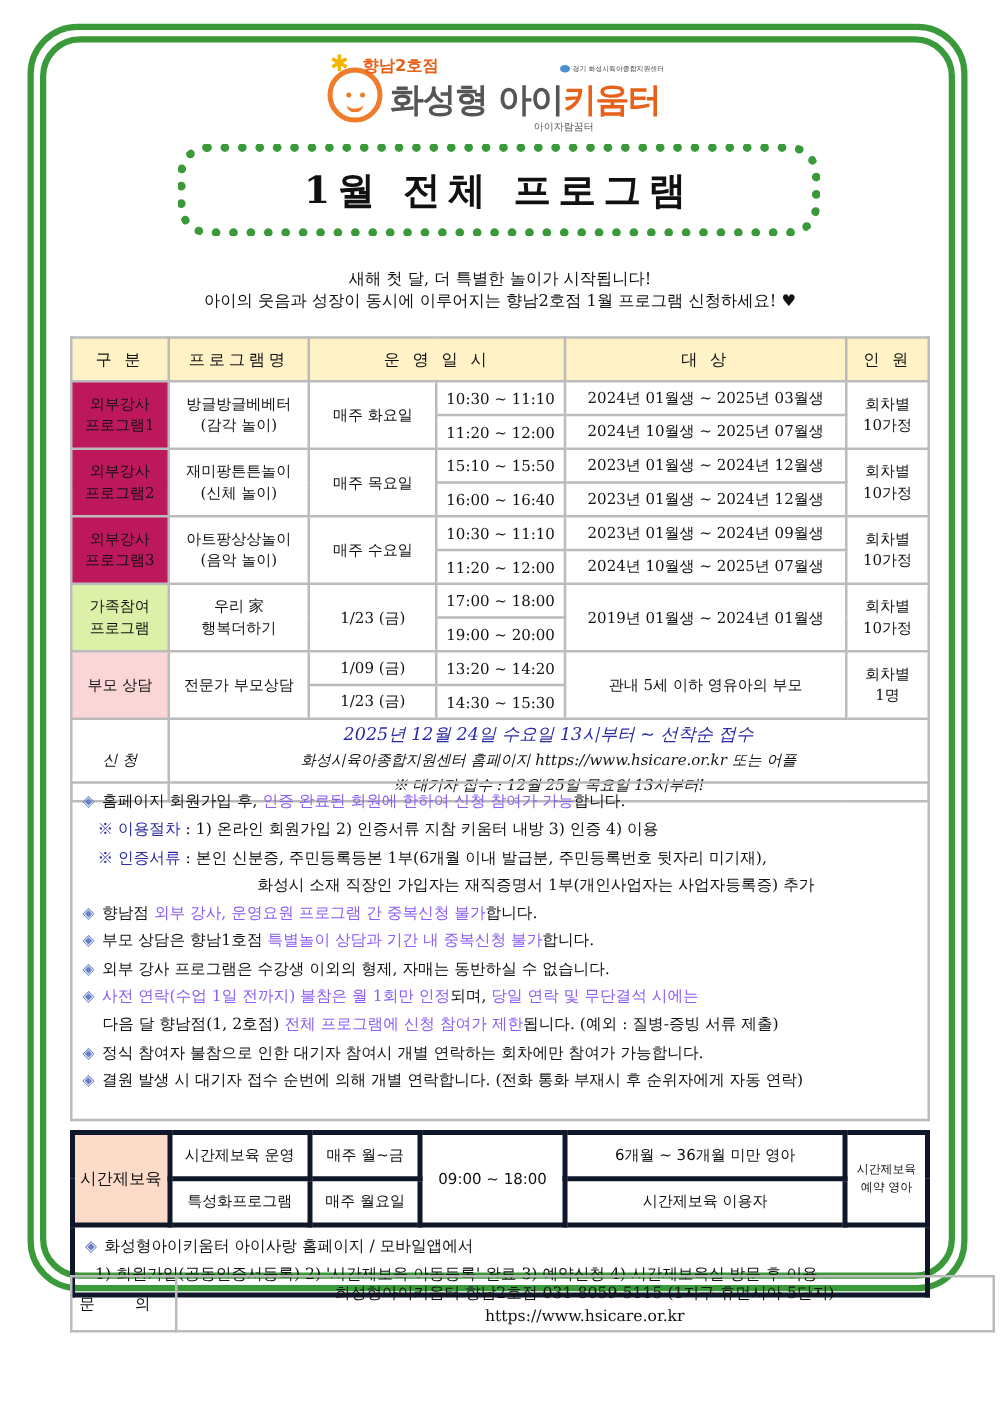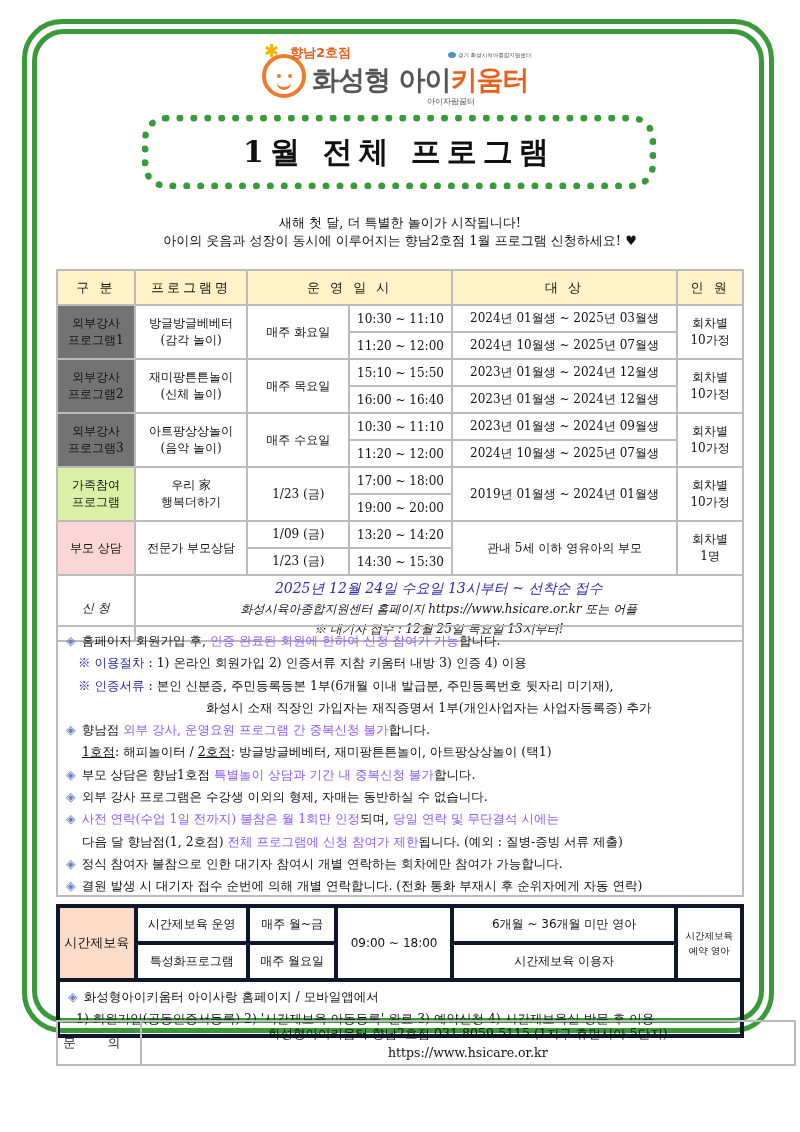--- a/index.html
+++ b/index.html
@@ -24,21 +24,21 @@
   .title-box span { font-size:30px; font-weight:bold; letter-spacing:6px; font-family:"DejaVu Serif", serif; }
 
   .intro { position:absolute; left:60px; width:680px; text-align:center; font-size:13px; font-family:"DejaVu Serif", serif; }
   .intro1 { top:214px; } .intro2 { top:232px; }
 
   table { border-collapse:collapse; font-family:"DejaVu Serif", serif; }
   .main-table { position:absolute; left:56px; top:269px; width:688px; }
   .main-table td, .main-table th { border:2px solid #bbb; text-align:center; font-size:12px; padding:0; font-weight:normal; }
   .main-table th { background:#fff2c6; height:33px; font-size:13px; letter-spacing:3px; }
   .main-table td { height:25px; }
-  .cat-green { background:#737373; }
+  .cat-green { background:#be185d; }
   .cat-lime { background:#dcf0a8; }
   .cat-pink { background:#fbd6d6; }
   .apply-row td { height:64px;font-style:italic; }
   .apply-hl { color:#2a2aa8; font-size:14px; }
   .notes { position:absolute; left:56px; top:625px; width:688px; height:272px; border:2px solid #bbb; box-sizing:border-box; font-size:12.5px; padding:3px 8px; line-height:22.3px; }
   .notes .bl { color:#8b5cf6; }
   .notes .dia { color:#6a7ec8; margin-right:6px; }
   .notes .star { color:#2a2aa8; }
   .notes .ind1 { padding-left:12px; }
   .notes .ind2 { padding-left:140px; }
@@ -171,21 +171,20 @@
   </tr>
 </tbody>
   </table>
 
 <div class="notes">
   <div><span class="dia">◈</span><span>홈페이지 회원가입 후, </span><span class="bl">인증 완료된 회원에 한하여 신청 참여가 가능</span><span>합니다.</span></div>
   <div class="ind1"><span class="star">※ 이용절차</span><span> : 1) 온라인 회원가입 2) 인증서류 지참 키움터 내방 3) 인증 4) 이용</span></div>
   <div class="ind1"><span class="star">※ 인증서류</span><span> : 본인 신분증, 주민등록등본 1부(6개월 이내 발급분, 주민등록번호 뒷자리 미기재),</span></div>
   <div class="ind2">화성시 소재 직장인 가입자는 재직증명서 1부(개인사업자는 사업자등록증) 추가</div>
   <div><span class="dia">◈</span><span>향남점 </span><span class="bl">외부 강사, 운영요원 프로그램 간 중복신청 불가</span><span>합니다.</span></div>
-  <div class="ind3"><u>1호점</u><span>: 해피놀이터 / </span><u>2호점</u><span>: 방글방글베베터, 재미팡튼튼놀이, 아트팡상상놀이 (택1)</span></div>
   <div><span class="dia">◈</span><span>부모 상담은 향남1호점 </span><span class="bl">특별놀이 상담과 기간 내 중복신청 불가</span><span>합니다.</span></div>
   <div><span class="dia">◈</span><span>외부 강사 프로그램은 수강생 이외의 형제, 자매는 동반하실 수 없습니다.</span></div>
   <div><span class="dia">◈</span><span class="bl">사전 연락(수업 1일 전까지) 불참은 월 1회만 인정</span><span>되며, </span><span class="bl">당일 연락 및 무단결석 시에는</span></div>
   <div class="ind3"><span>다음 달 향남점(1, 2호점) </span><span class="bl">전체 프로그램에 신청 참여가 제한</span><span>됩니다. (예외 : 질병-증빙 서류 제출)</span></div>
   <div><span class="dia">◈</span><span>정식 참여자 불참으로 인한 대기자 참여시 개별 연락하는 회차에만 참여가 가능합니다.</span></div>
   <div><span class="dia">◈</span><span>결원 발생 시 대기자 접수 순번에 의해 개별 연락합니다. (전화 통화 부재시 후 순위자에게 자동 연락)</span></div>
 </div>
 
 <table class="care-table">
   <colgroup>

